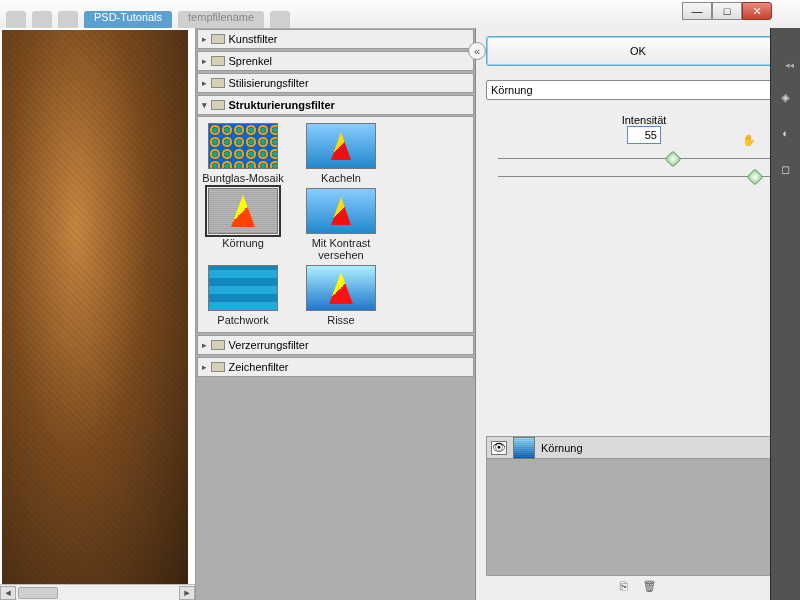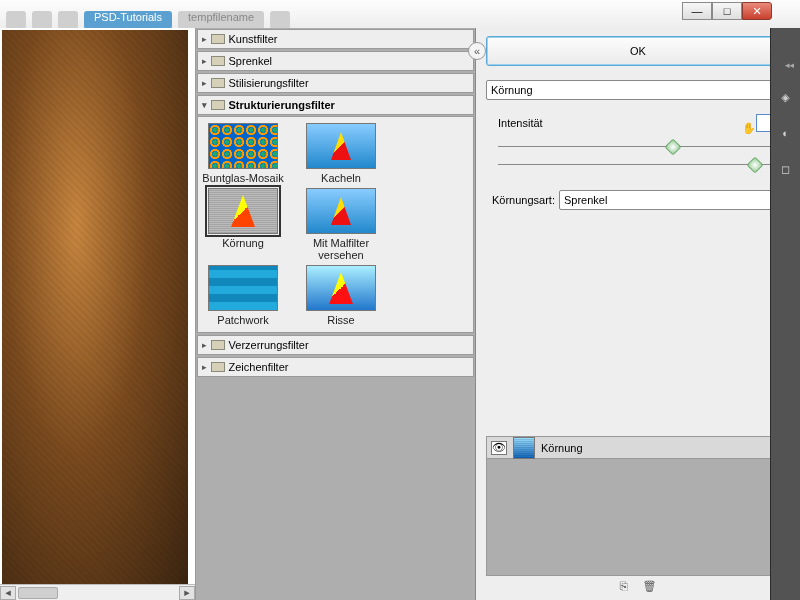--- a/index.html
+++ b/index.html
@@ -48,21 +48,21 @@
 .t-crack{background:linear-gradient(#aef,#27c);position:relative;}
 .t-crack::after{content:"";position:absolute;inset:6px 22px;background:linear-gradient(135deg,#ff0 50%,#f11 50%);clip-path:polygon(50% 0,100% 100%,0 100%);}
 
 .controls { flex:1; background:#eee; display:flex; flex-direction:column; position:relative; padding:8px 10px 4px 10px; }
 .collapse-btn{position:absolute; left:-8px; top:14px; width:18px;height:18px;border:1px solid #999;border-radius:9px;background:#f4f4f4;display:flex;align-items:center;justify-content:center;font-size:9px;color:#555;cursor:pointer;}
 .btn { height:30px; border:1px solid #8a8a8a; background:linear-gradient(#fdfdfd,#eaeaea); border-radius:3px; display:flex; align-items:center; justify-content:center; margin-bottom:6px; box-shadow:inset 0 0 0 1px #fff; cursor:pointer; }
 .btn.primary{border-color:#5ca9d6; box-shadow:0 0 0 1px #9bd1ef inset;}
 .select{height:20px;border:1px solid #888;background:#fff;display:flex;align-items:center;justify-content:space-between;padding:0 4px;border-radius:2px;cursor:pointer;}
 .select .arrow{font-size:8px;color:#444;}
 .param{margin:14px 0 4px 12px;}
-.param-row{display:flex;justify-content:space-between;align-items:center;}
+.param-row{display:flex;justify-content:space-between;align-items:center;flex-direction:column;}
 .param-input{width:34px;height:18px;border:1px solid #5a8ac8;background:#fff;text-align:right;padding:0 3px;}
 .slider{position:relative;height:14px;margin:4px 0 0 12px;}
 .slider-track{position:absolute;left:0;right:0;top:6px;height:1px;background:#888;}
 .slider-thumb{position:absolute;top:1px;width:12px;height:12px;background:radial-gradient(circle,#fff,#9c9);border:1px solid #6a6;border-radius:2px;transform:translateX(-50%) rotate(45deg);cursor:pointer;}
 .type-row{display:flex;align-items:center;gap:4px;margin:18px 0 0 6px;}
 .type-row .select{flex:1;}
 .layerbox{border:1px solid #999;background:#aeaeae;height:140px;margin-top:auto;}
 .layer-row{height:22px;background:#d9d9d9;border-bottom:1px solid #999;display:flex;align-items:center;gap:6px;padding:0 4px;}
 .eye{width:16px;height:14px;border:1px solid #777;background:#fff;display:inline-flex;align-items:center;justify-content:center;}
 .footer-icons{height:20px;display:flex;justify-content:center;gap:14px;align-items:center;color:#555;}
@@ -129,21 +129,21 @@
       <div class="thumb">
           <div class="thumb-img t-tiles"></div>
           <span class="thumb-label">Kacheln</span>
         </div>
       <div class="thumb selected">
           <div class="thumb-img t-grain"></div>
           <span class="thumb-label">Körnung</span>
         </div>
       <div class="thumb">
           <div class="thumb-img t-tiles"></div>
-          <span class="thumb-label">Mit Malfilter versehen</span>
+          <span class="thumb-label">Mit Kontrast versehen</span>
         </div>
       <div class="thumb">
           <div class="thumb-img t-patch"></div>
           <span class="thumb-label">Patchwork</span>
         </div>
       <div class="thumb">
           <div class="thumb-img t-crack"></div>
           <span class="thumb-label">Risse</span>
         </div>
     </div>
@@ -185,27 +185,20 @@
       </div>
 
     <div class="slider">
         <div class="slider-track"></div>
         <div class="slider-thumb" style="left:88%"></div>
       </div>
     <div style="position:relative;height:0">
         <span style="position:absolute;right:34px;top:-50px;font-family:cursive;">✋</span>
       </div>
 
-    <div class="type-row">
-      <span>Körnungsart:</span>
-      <div class="select">
-          <span>Sprenkel</span>
-          <span class="arrow">▼</span>
-        </div>
-    </div>
 
     <div style="flex:1"></div>
     <div class="layerbox">
       <div class="layer-row">
         <span class="eye">
             <span>👁</span>
           </span>
         <span class="img-icon t-grain" style="border:1px solid #777"></span>
         <span>Körnung</span>
       </div>

